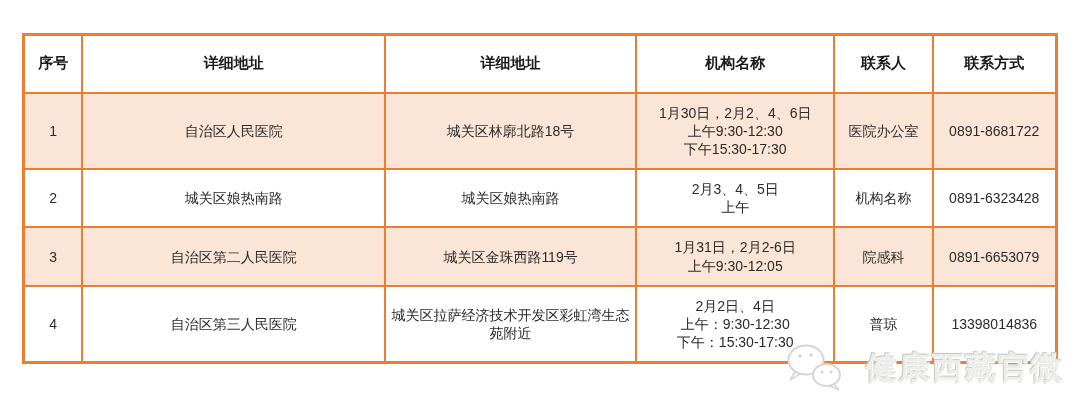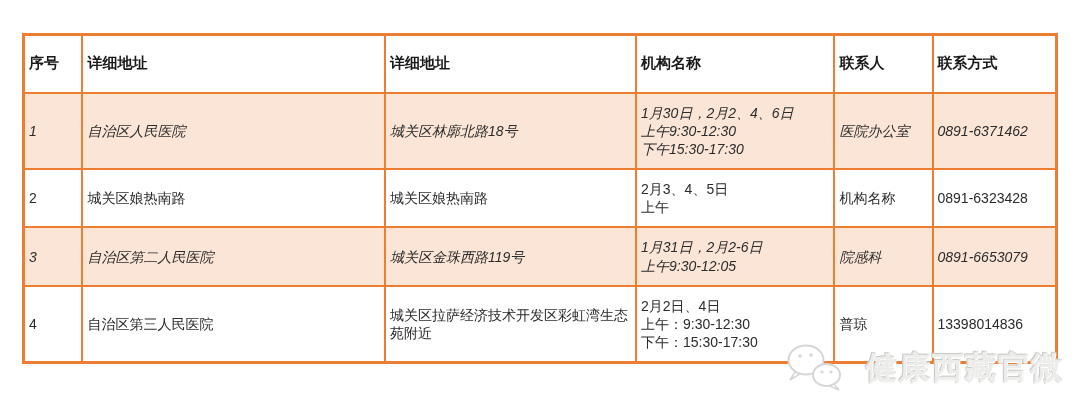--- a/index.html
+++ b/index.html
@@ -20,42 +20,42 @@
     left: 22px;
     top: 33px;
     width: 1036px;
     border-collapse: collapse;
     table-layout: fixed;
     border: 3px solid var(--border-c);
   }
   table.sampling-table th,
   table.sampling-table td {
     border: 2px solid var(--border-c);
-    text-align: left;
+    text-align: center;
     vertical-align: middle;
     color: #2b2b2b;
     padding: 10px 4px;
     overflow: hidden;
   }
   table.sampling-table th {
     font-size: 15px;
     font-weight: bold;
     color: #1a1a1a;
     background: #ffffff;
   }
   table.sampling-table td {
     font-size: 14px;
     line-height: 1.3;
   }
   tr.header-row   { height: 58px; }
   tr.row-1        { height: 70px; }
   tr.row-2        { height: 48px; }
   tr.row-3        { height: 53px; }
   tr.row-4        { height: 71px; }
-  tr.peach td     { background: var(--peach-c); font-style: italic; }
+  tr.peach td     { background: var(--peach-c); }
   tr.plain td     { background: #ffffff; }
   td.cell-time    { white-space: pre-line; font-size: 13.5px; }
   .watermark {
     position: absolute;
     right: 16px;
     bottom: 16px;
     display: flex;
     align-items: center;
     gap: 22px;
     user-select: none;
@@ -95,21 +95,21 @@
     </thead>
     <tbody>
       <tr class="row-1 peach">
         <td class="cell-seq">1</td>
         <td class="cell-name">自治区人民医院</td>
         <td class="cell-address">城关区林廓北路18号</td>
         <td class="cell-time">1月30日，2月2、4、6日
 上午9:30-12:30
 下午15:30-17:30</td>
         <td class="cell-contact">医院办公室</td>
-        <td class="cell-phone">0891-6371462</td>
+        <td class="cell-phone">0891-8681722</td>
       </tr>
       <tr class="row-2 plain">
         <td class="cell-seq">2</td>
         <td class="cell-name">城关区娘热南路</td>
         <td class="cell-address">城关区娘热南路</td>
         <td class="cell-time">2月3、4、5日
 上午</td>
         <td class="cell-contact">机构名称</td>
         <td class="cell-phone">0891-6323428</td>
       </tr>

